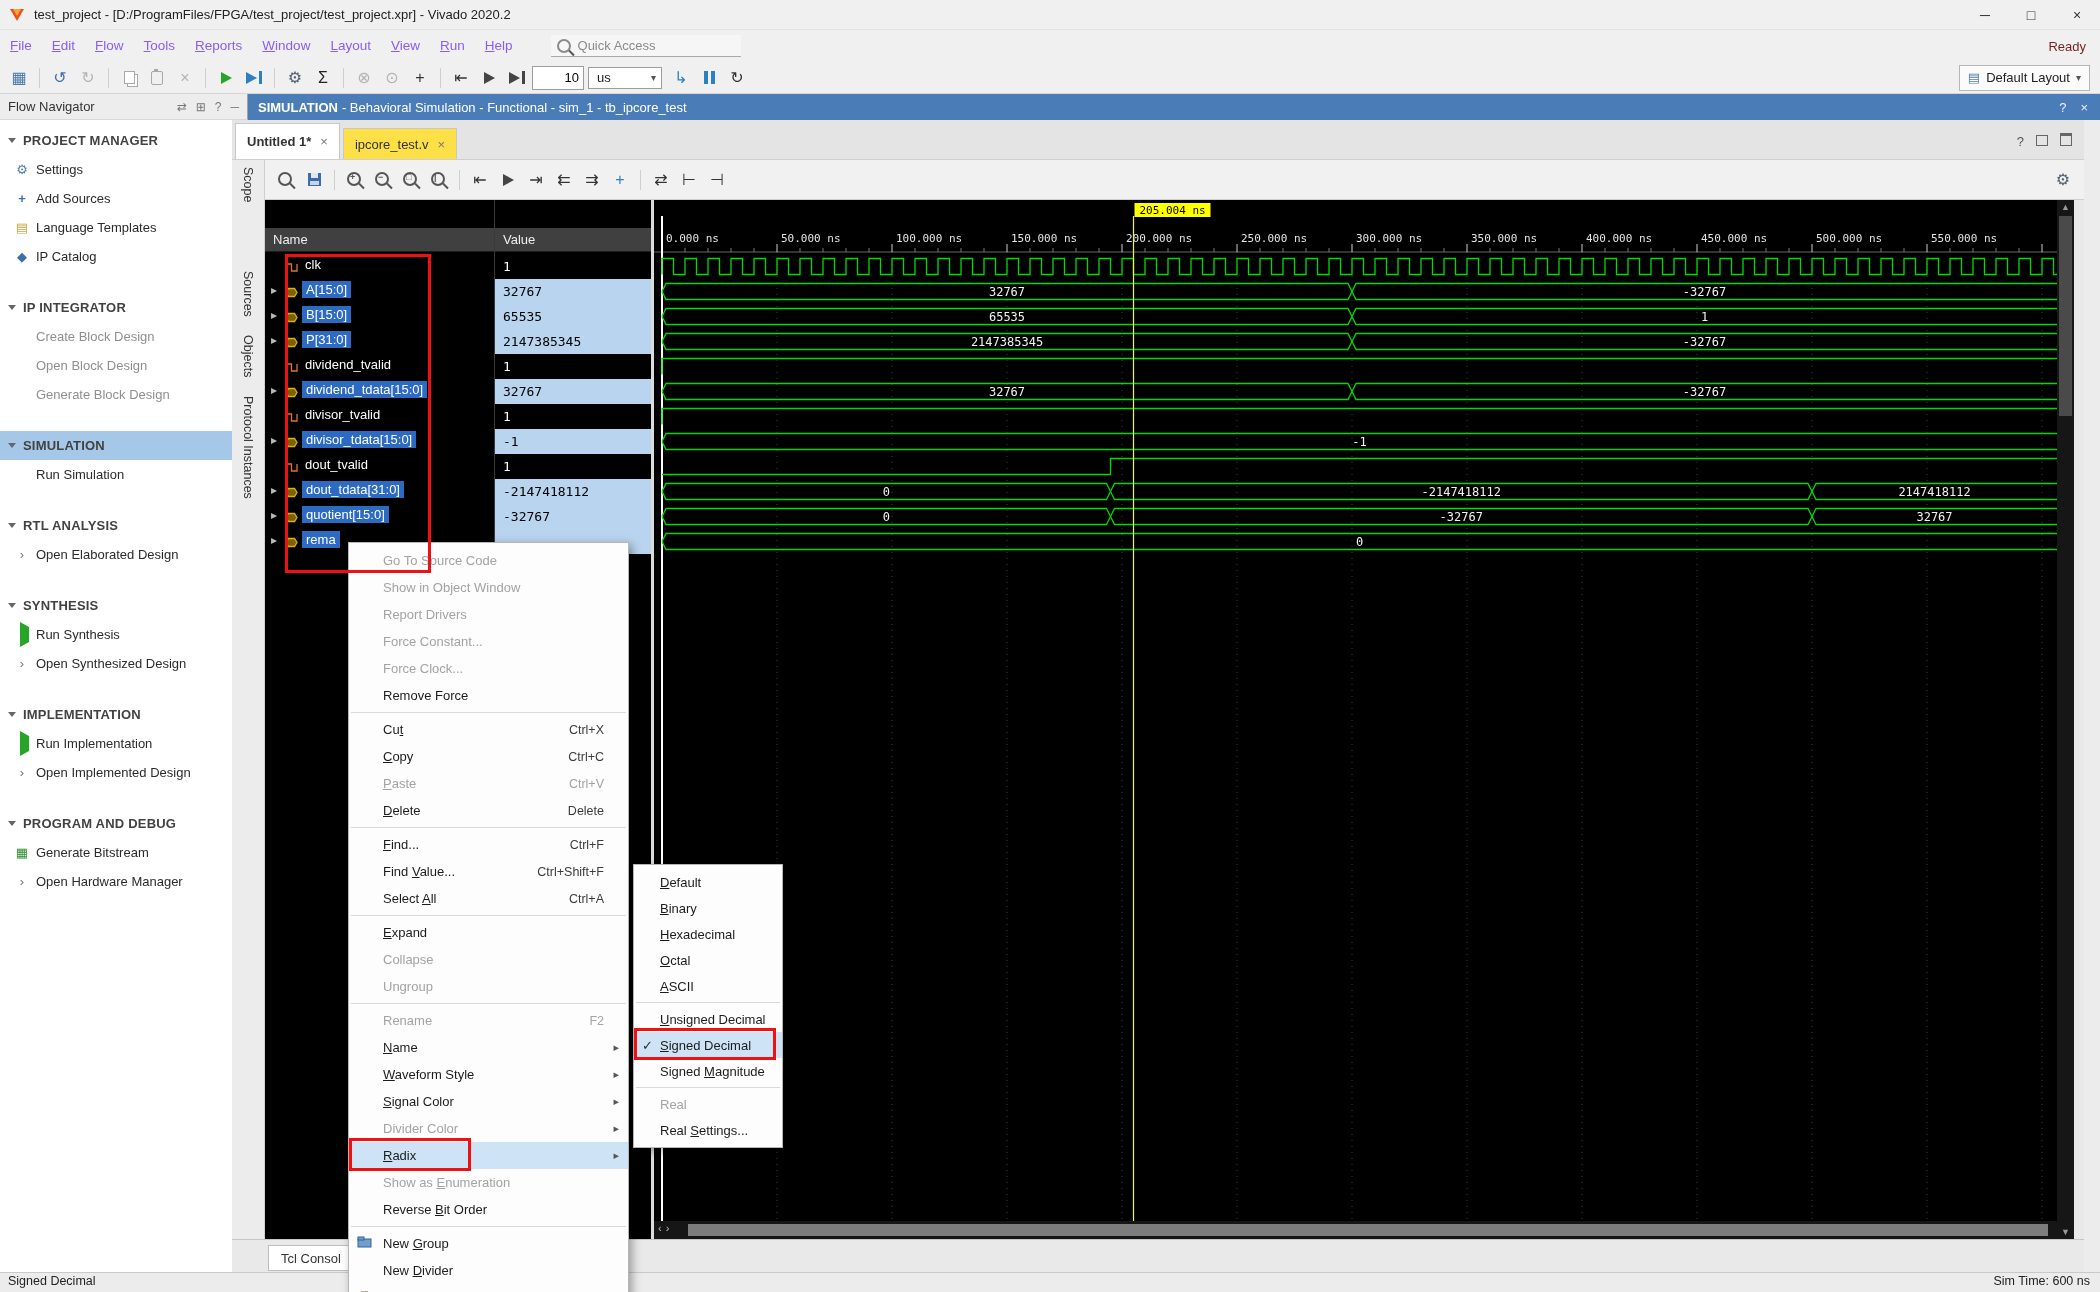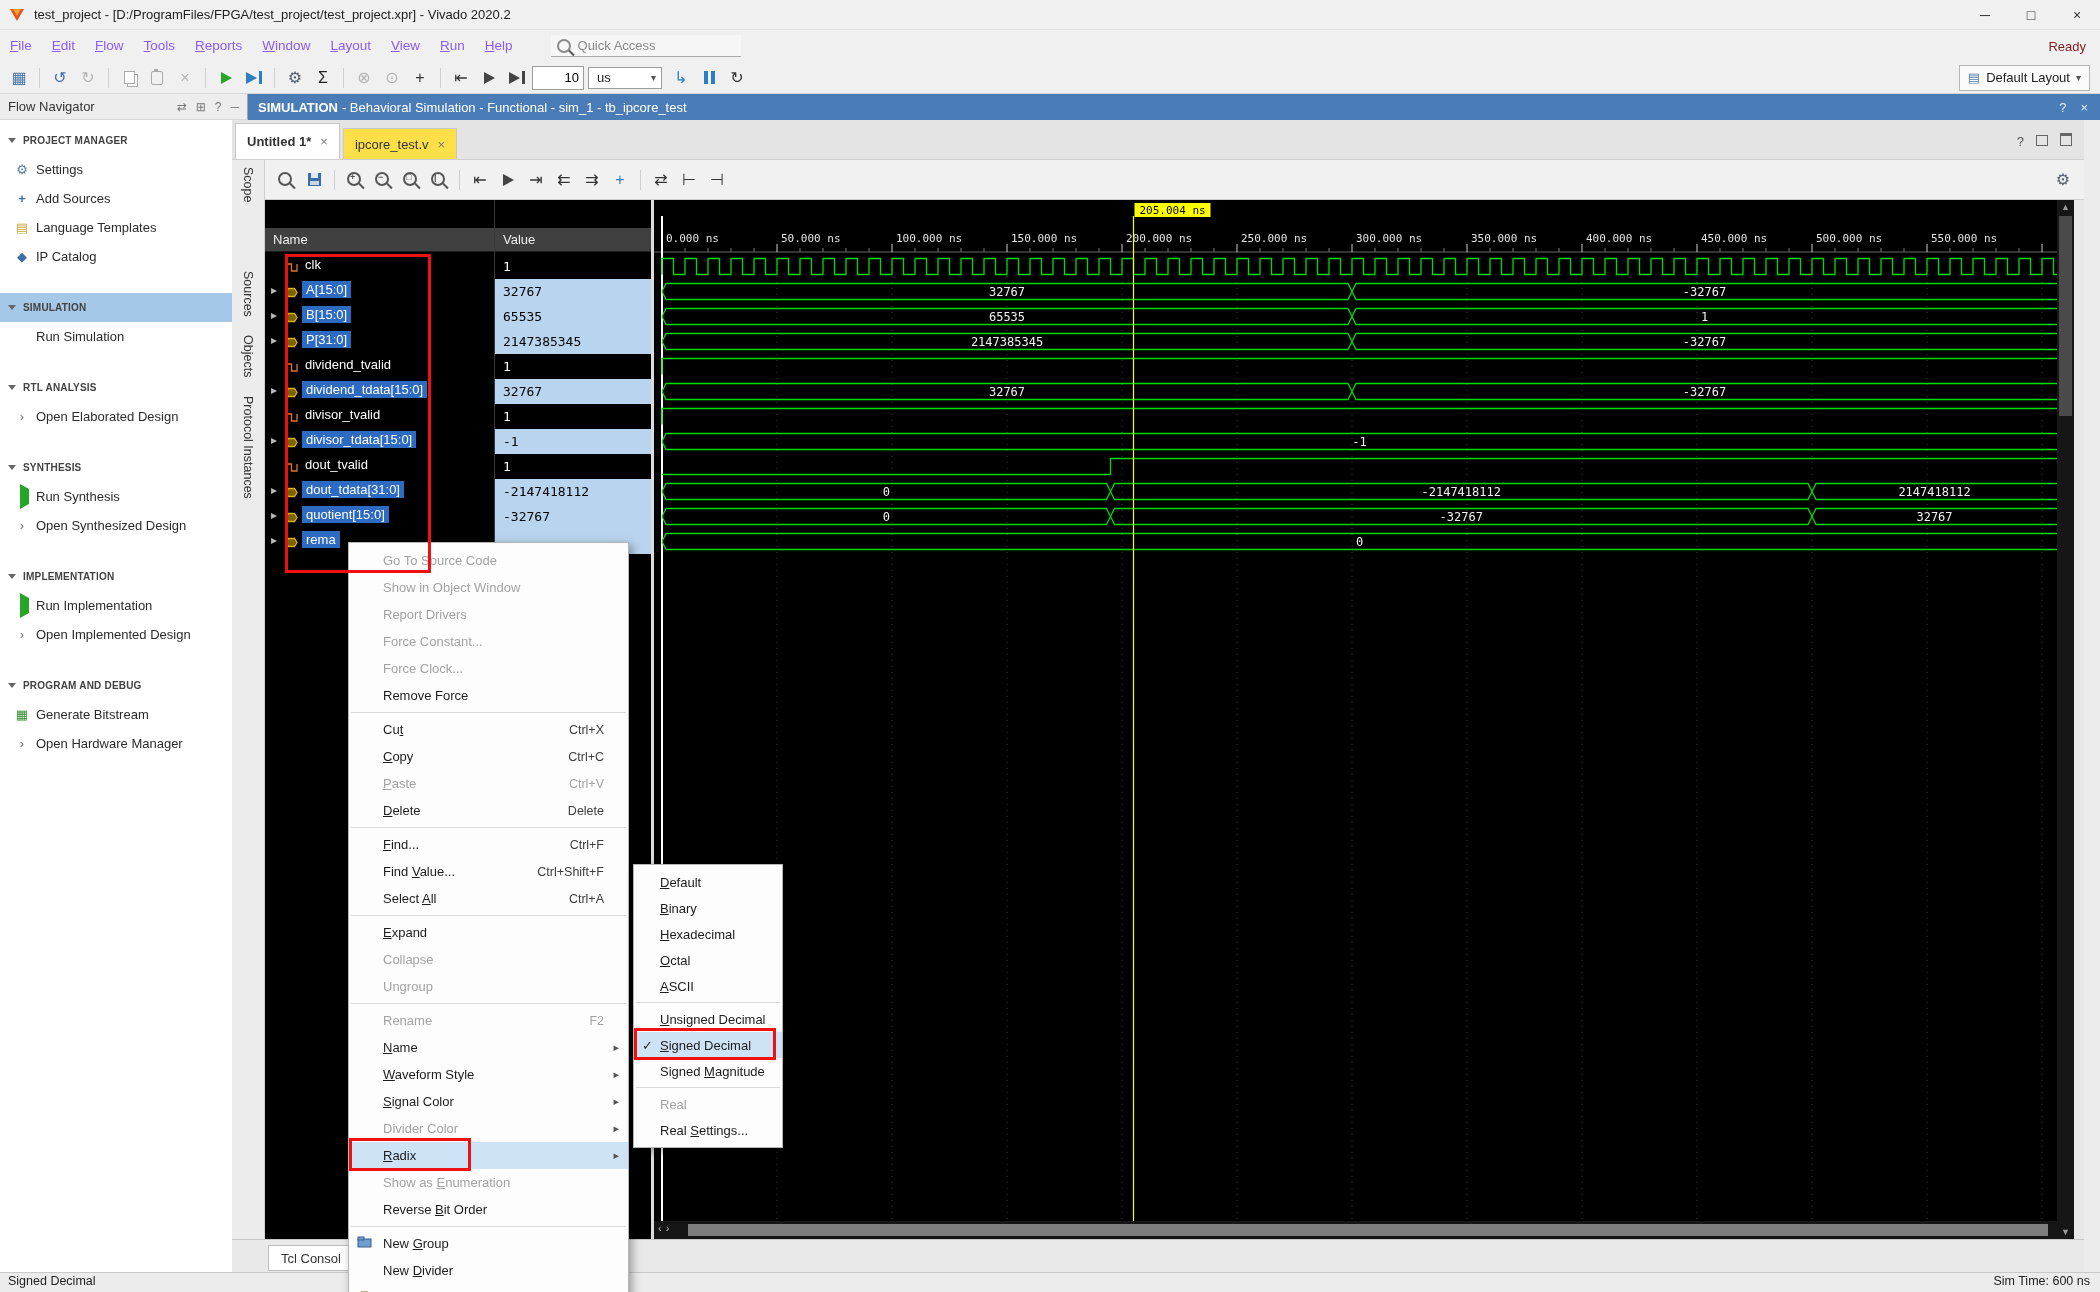--- a/index.html
+++ b/index.html
@@ -64,21 +64,21 @@
                  display:flex;align-items:center;gap:6px;font-size:13px;color:#222;padding:0 8px;}
 
   
   .flownav-header{position:absolute;left:0;top:94px;width:248px;height:26px;background:#ededed;
                   border-bottom:1px solid #d8d8d8;border-right:1px solid #a3a3a3;box-sizing:border-box;
                   display:flex;align-items:center;font-size:13px;color:#333;padding-left:8px;}
   .fn-hicons{margin-left:auto;display:flex;gap:9px;padding-right:8px;color:#777;font-size:12px;}
   .flownav{position:absolute;left:0;top:120px;width:248px;height:1152px;background:#fff;
            border-right:1px solid #c9c9c9;box-sizing:border-box;padding-top:6px;overflow:hidden;}
   .fn-section{margin-bottom:22px;}
-  .fn-sec-header{height:29px;display:flex;align-items:center;font-size:10px;font-weight:bold;
+  .fn-sec-header{height:29px;display:flex;align-items:center;font-size:13px;font-weight:bold;
                  color:#424242;padding-left:8px;gap:7px;letter-spacing:.2px;}
   .fn-sec-header.selected{background:#a6c8e8;}
   .fn-tri{width:0;height:0;border-top:5px solid #666;border-left:4px solid transparent;
           border-right:4px solid transparent;flex:none;}
   .fn-item{height:29px;display:flex;align-items:center;font-size:13px;color:#2b2b2b;
            padding-left:36px;position:relative;}
   .fn-item.muted{color:#8f8f8f;}
   .fn-item .fi{position:absolute;left:13px;width:18px;text-align:center;font-size:13px;}
   .fn-item .fi .i-play-t{border-left-width:9px;border-top-width:5.5px;border-bottom-width:5.5px;margin-left:4px;}
   .fn-chevron{color:#777;font-size:14px;}
@@ -305,20 +305,35 @@
         <span class="fi" style="color: rgb(63, 111, 168); font-weight: bold;">+</span>
         <span>Add Sources</span>
       </div>
       <div class="fn-item">
         <span class="fi" style="color: rgb(202, 165, 61);">▤</span>
         <span>Language Templates</span>
       </div>
       <div class="fn-item">
         <span class="fi" style="color: rgb(63, 111, 168);">◆</span>
         <span>IP Catalog</span>
+      </div>
+    </div>
+    <div class="fn-section">
+      <div class="fn-sec-header">
+        <span class="fn-tri"></span>
+        <span>IP INTEGRATOR</span>
+      </div>
+      <div class="fn-item muted">
+        <span>Create Block Design</span>
+      </div>
+      <div class="fn-item muted">
+        <span>Open Block Design</span>
+      </div>
+      <div class="fn-item muted">
+        <span>Generate Block Design</span>
       </div>
     </div>
     <div class="fn-section">
       <div class="fn-sec-header selected">
         <span class="fn-tri"></span>
         <span>SIMULATION</span>
       </div>
       <div class="fn-item">
         <span>Run Simulation</span>
       </div>

